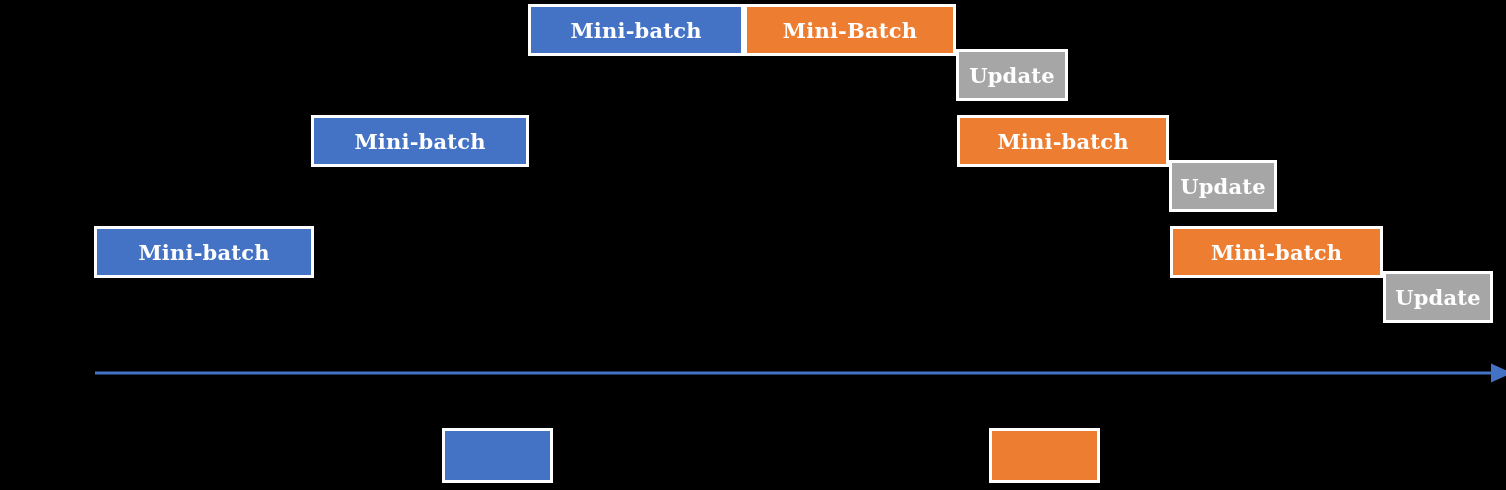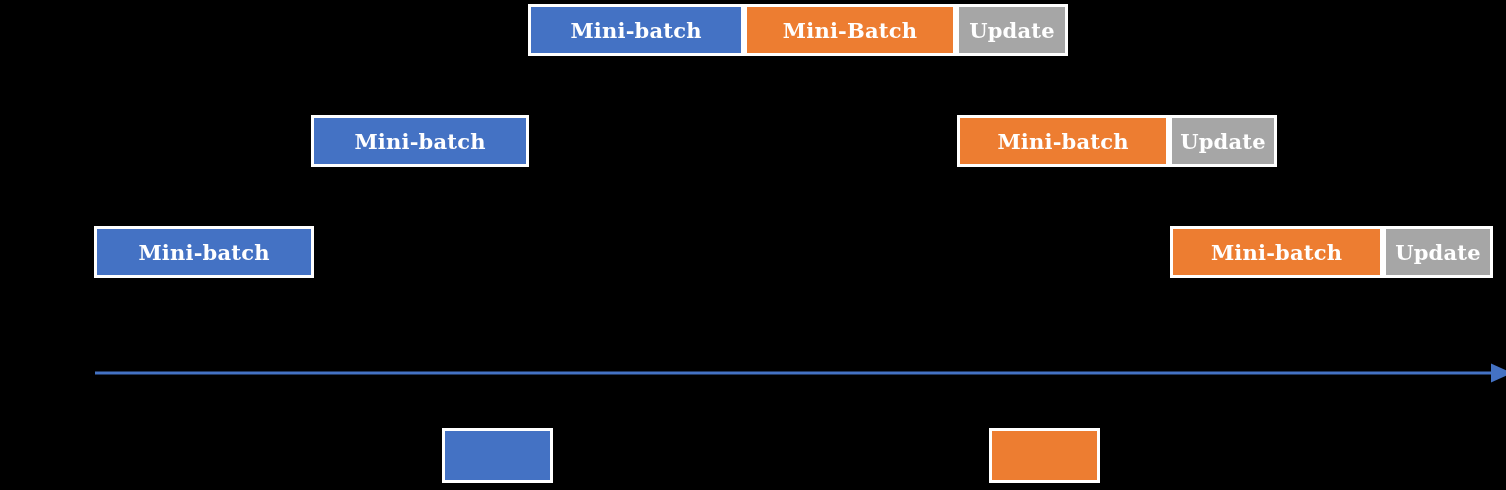--- a/index.html
+++ b/index.html
@@ -30,21 +30,21 @@
     color: #ffffff;
     font-size: 21px;
     font-weight: 700;
     letter-spacing: 0.2px;
     line-height: 1;
     white-space: nowrap;
     user-select: none;
   }
   .block.blue   { background: #4472c4; }
   .block.orange { background: #ed7d31; }
-  .block.gray   { background: #a6a6a6; }
+  .block.gray   { background: #a6a6a6; margin-top: 45px; }
 
   .legend-swatch {
     position: absolute;
     box-sizing: border-box;
     border: 3px solid #ffffff;
   }
   .legend-swatch.blue   { background: #4472c4; }
   .legend-swatch.orange { background: #ed7d31; }
 
   .axis {

